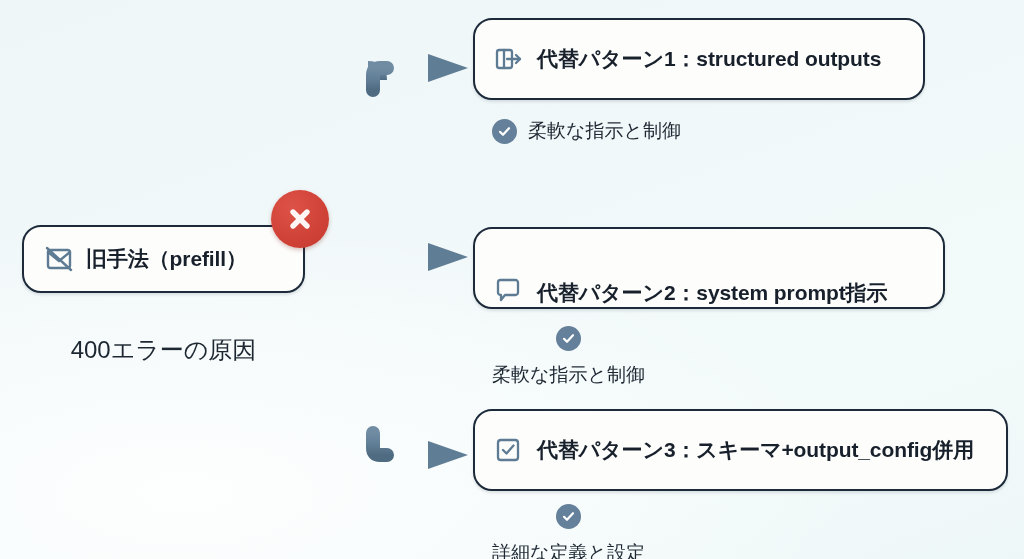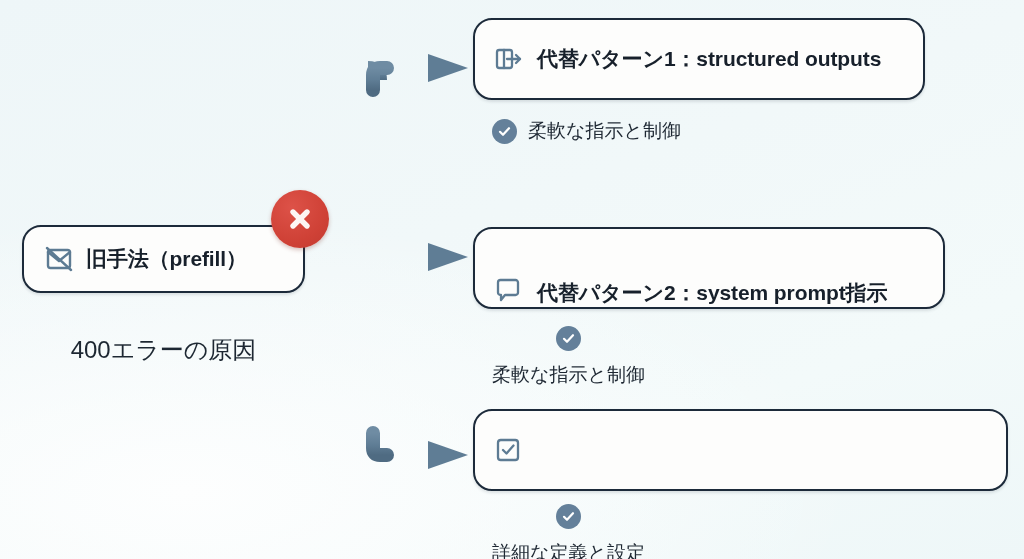--- a/index.html
+++ b/index.html
@@ -228,20 +228,21 @@
     <span class="caption-text">柔軟な指示と制御</span>
   </div>
 
   <div class="node outcome" id="outcome-3">
     <span class="node-icon">
       <svg width="32" height="32" viewBox="0 0 32 32" fill="none" stroke="#5d7b93" stroke-width="2.3" stroke-linecap="round" stroke-linejoin="round">
         <rect x="6" y="6" width="20" height="20" rx="2.8"></rect>
         <path d="M11 16 L14.5 19.5 L21.5 11.5"></path>
       </svg>
     </span>
+    <span class="node-label">代替パターン3：スキーマ+output_config併用</span>
   </div>
   <div class="caption" id="caption-3">
     <span class="caption-check">
       <svg width="15" height="15" viewBox="0 0 15 15" fill="none" stroke="#ffffff" stroke-width="2.2" stroke-linecap="round" stroke-linejoin="round">
         <path d="M3 7.8 L6 10.8 L12 4.2"></path>
       </svg>
     </span>
     <span class="caption-text">詳細な定義と設定</span>
   </div>
 

